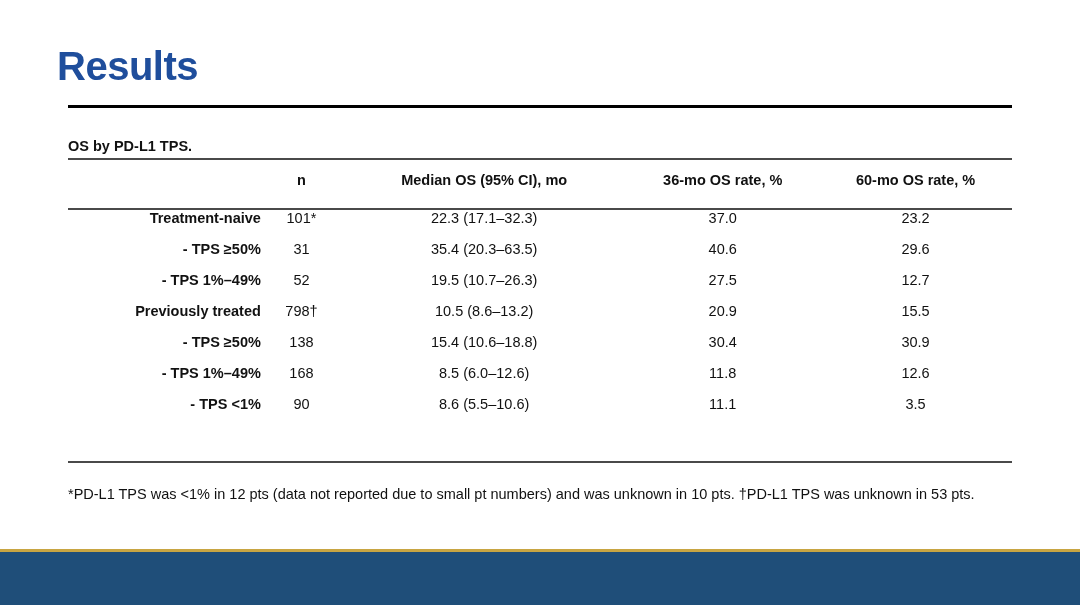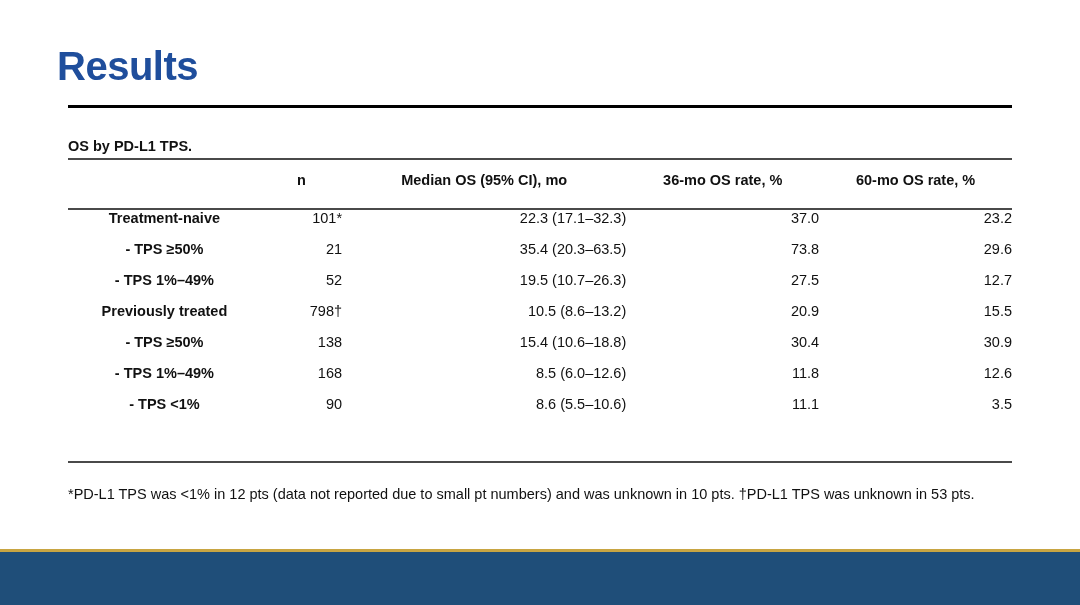--- a/index.html
+++ b/index.html
@@ -90,25 +90,25 @@
   table.os-table th.col-label {
     text-align: left;
     width: 190px;
   }
   table.os-table th.col-n { width: 80px; }
   table.os-table th.col-median { width: 280px; }
   table.os-table th.col-36 { width: 190px; }
   table.os-table th.col-60 { width: 190px; }
   table.os-table td {
     padding: 7.5px 0;
+    text-align: center;
+    font-size: 14.5px;
+  }
+  table.os-table td.lbl {
     text-align: right;
-    font-size: 14.5px;
-  }
-  table.os-table td.lbl {
-    text-align: center;
     font-weight: bold;
     padding-left: 0;
   }
   .footnote {
     position: absolute;
     left: 68px;
     top: 484px;
     width: 944px;
     font-size: 14.5px;
     line-height: 1.5;
@@ -159,23 +159,23 @@
     <tbody>
       <tr>
         <td class="lbl">Treatment-naive</td>
         <td>101*</td>
         <td>22.3 (17.1–32.3)</td>
         <td>37.0</td>
         <td>23.2</td>
       </tr>
       <tr>
         <td class="lbl">- TPS ≥50%</td>
-        <td>21</td>
+        <td>31</td>
         <td>35.4 (20.3–63.5)</td>
-        <td>73.8</td>
+        <td>40.6</td>
         <td>29.6</td>
       </tr>
       <tr>
         <td class="lbl">- TPS 1%–49%</td>
         <td>52</td>
         <td>19.5 (10.7–26.3)</td>
         <td>27.5</td>
         <td>12.7</td>
       </tr>
       <tr>

